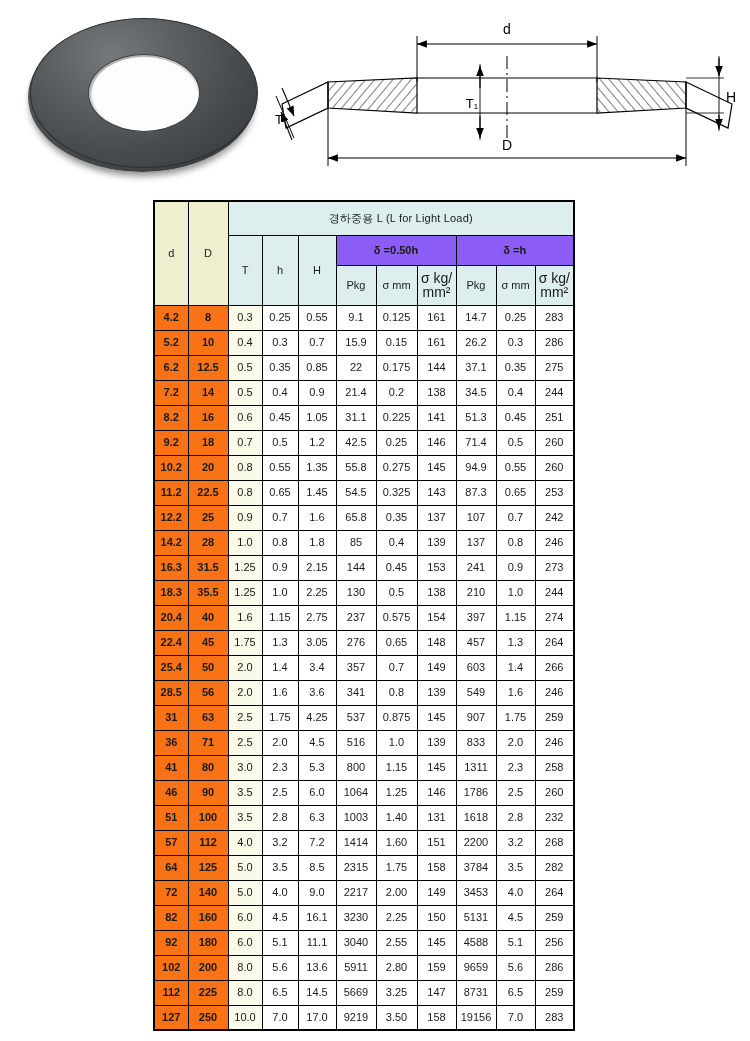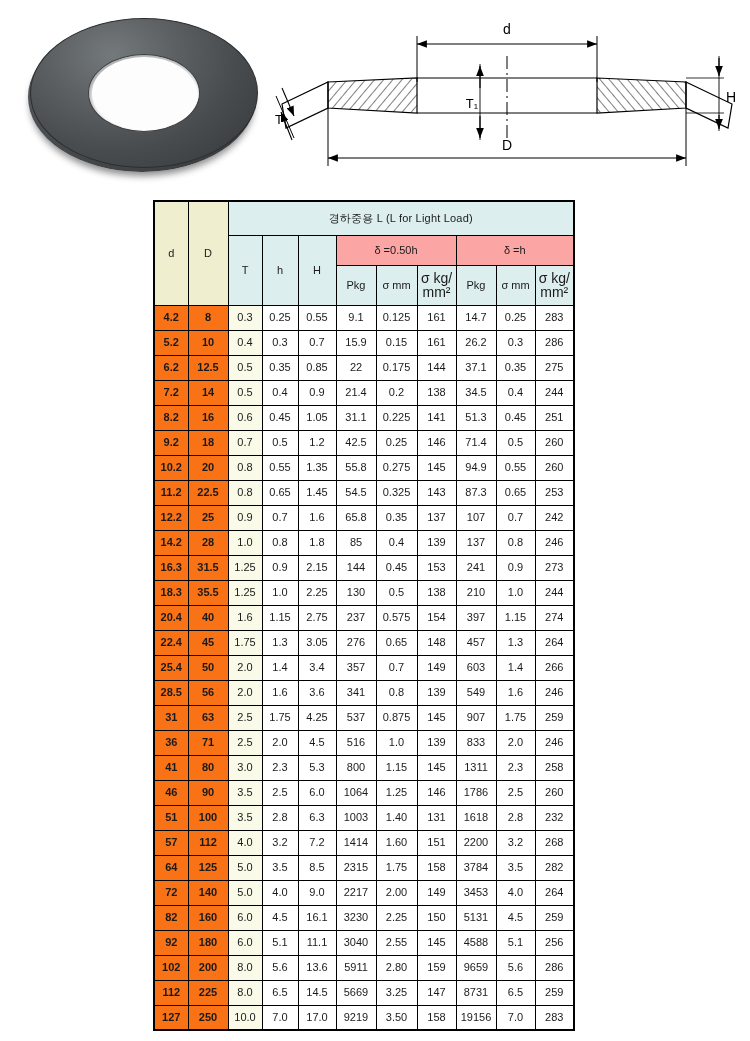--- a/index.html
+++ b/index.html
@@ -108,22 +108,22 @@
     background: #efefcf;
     font-weight: normal;
     font-size: 12px;
   }
   th.thh {
     background: #dceeee;
     font-weight: normal;
     font-size: 12px;
   }
   th.delta {
-    background: #fca5a5;
-    font-weight: normal;
+    background: #8b5cf6;
+    font-weight: bold;
     font-size: 11px;
     height: 30px;
   }
   th.sub {
     background: #dceeee;
     font-weight: normal;
     font-size: 10px;
     height: 40px;
   }
   th.sub .frac {

